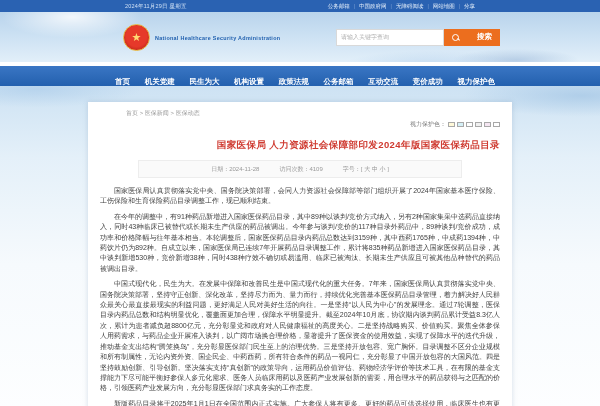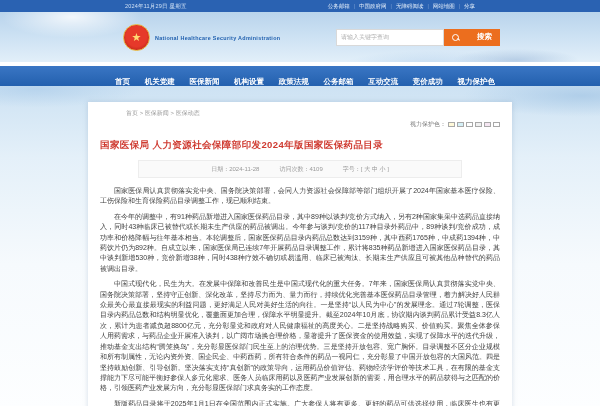--- a/index.html
+++ b/index.html
@@ -50,21 +50,21 @@
       linear-gradient(180deg,#cde2f3 0%,#e4f0f9 22%,#f6fafd 55%,#fdfeff 100%);}
   .content-box{width:424px;margin:0 auto;position:relative;top:16px;background:#fff;
     min-height:300px;padding:7px 12px 8px;box-sizing:border-box;box-shadow:0 0 5px rgba(90,125,160,.25);}
 
   .crumb-row{font-size:6px;color:#999;}
   .breadcrumb{margin-left:26px;cursor:pointer;}
   .protect-row{display:flex;justify-content:flex-end;align-items:center;font-size:6px;color:#777;margin-top:2px;}
   .swatches{display:inline-flex;align-items:center;}
   .swatch{width:7px;height:5px;border:1px solid #a8a8a8;display:inline-block;margin-left:2px;cursor:pointer;box-sizing:border-box;}
 
-  .title{font-size:9.5px;font-weight:bold;color:#cf3a30;text-align:left;margin:10px 0 0;letter-spacing:.4px;}
+  .title{font-size:9.5px;font-weight:bold;color:#cf3a30;text-align:right;margin:10px 0 0;letter-spacing:.4px;}
   .meta{width:322px;margin:8px auto 0;background:#fafafa;border:1px solid #ededed;
     display:flex;justify-content:center;gap:20px;font-size:6px;color:#999;padding:3.5px 0;}
   .meta .fs{cursor:pointer;}
 
   .article{margin-top:8px;font-size:7px;line-height:10.4px;color:#3f3f3f;text-align:justify;}
   .para{text-indent:2em;margin:0 0 5px;}
 </style>
 </head>
 <body>
 
@@ -100,21 +100,21 @@
           <span>搜索</span>
         </button>
       </div>
     </div>
   </div>
 
   <div class="navbar">
     <div class="nav-inner">
         <a class="nav-item">首页</a>
         <a class="nav-item">机关党建</a>
-        <a class="nav-item">医保新闻</a>
+        <a class="nav-item">民生为大</a>
         <a class="nav-item">机构设置</a>
         <a class="nav-item">政策法规</a>
         <a class="nav-item">公务邮箱</a>
         <a class="nav-item">互动交流</a>
         <a class="nav-item">竞价成功</a>
         <a class="nav-item">视力保护色</a>
       </div>
   </div>
 
   <div class="main-bg">

